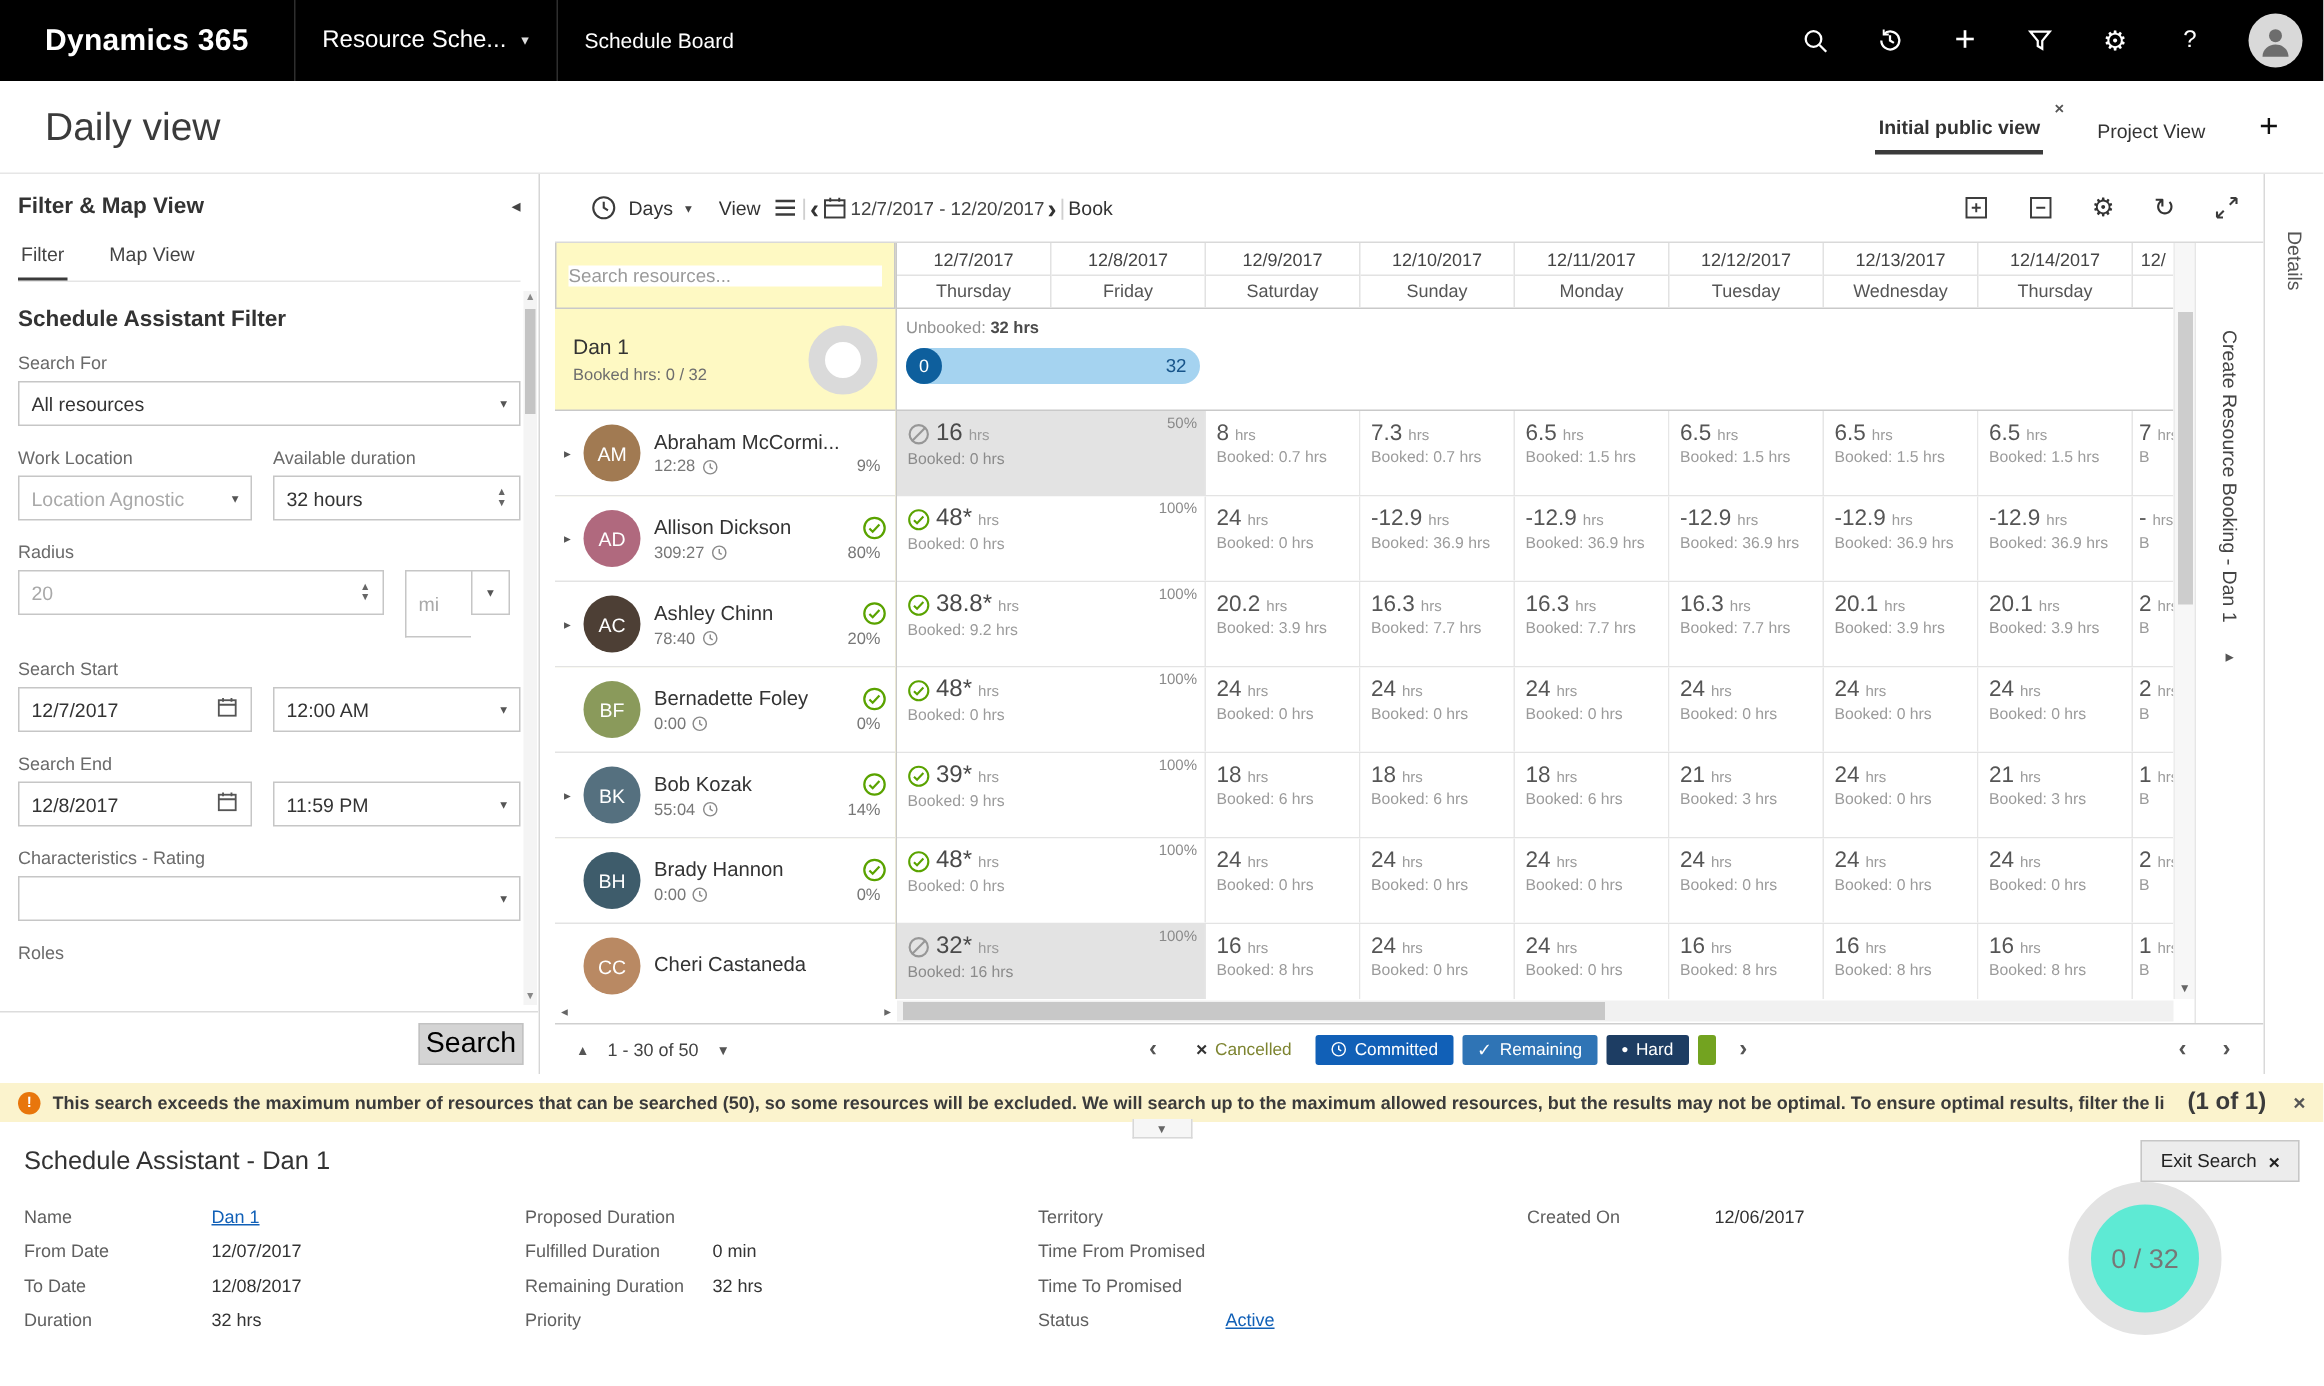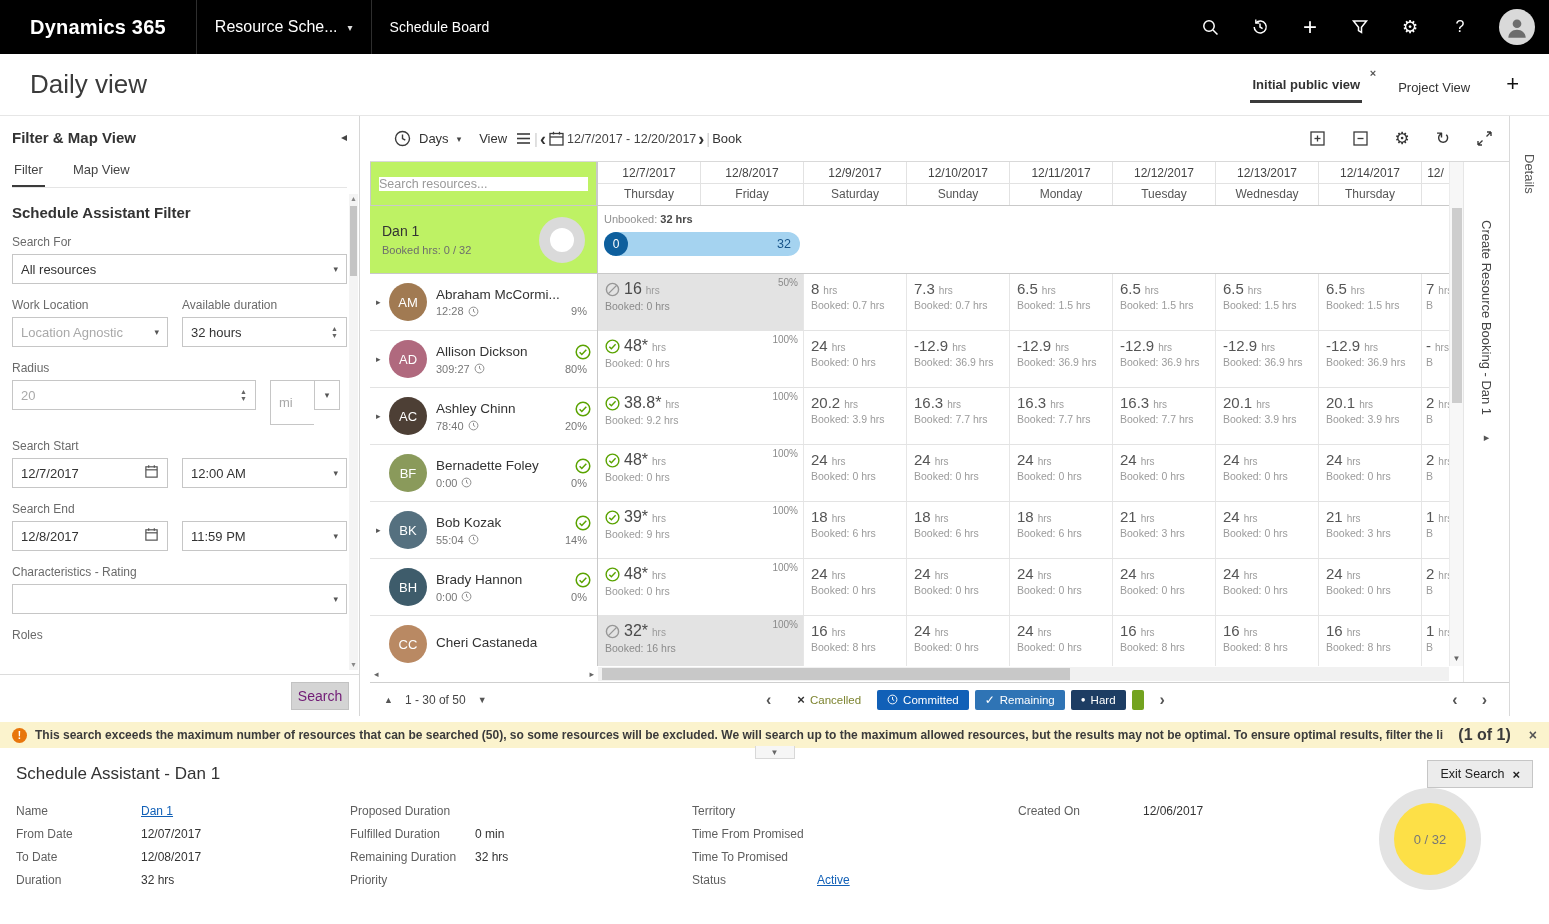--- a/index.html
+++ b/index.html
@@ -47,21 +47,21 @@
   .fp-control{height:30px;border:1px solid #c6c6c6;background:#fff;display:flex;align-items:center;padding:0 8px;font-size:13px;color:#333;gap:6px}
   .fp-control .grow{flex:1;white-space:nowrap;overflow:hidden}
   .fp-control .caret{font-size:9px;color:#555}
   .fp-control.disabled .grow{color:#a9a9a9}
   .stepper{display:flex;flex-direction:column;font-size:7px;line-height:7px;color:#666}
   .fp-cal svg{width:15px;height:15px;color:#555}
   .unit-group{display:flex}
   .unit-box{width:44px;height:45px;border:1px solid #c6c6c6;border-right:none;display:flex;align-items:center;padding:0 8px;color:#a9a9a9}
   .unit-caret{width:26px;height:30px;border:1px solid #c6c6c6;display:flex;align-items:center;justify-content:center;font-size:9px;color:#555}
   .fp-footer{position:absolute;left:0;right:0;bottom:0;height:42px;border-top:1px solid #dcdcdc;display:flex;align-items:center;justify-content:flex-end;padding:0 10px;background:#fff}
-  .search-btn{width:58px;height:28px;background:#d4d4d4;border:1px solid #c2c2c2;font-size:14px;color:#701a75;display:flex;align-items:center;justify-content:center;cursor:pointer}
+  .search-btn{width:70px;height:28px;background:#d4d4d4;border:1px solid #c2c2c2;font-size:19px;color:#000000;display:flex;align-items:center;justify-content:center;cursor:pointer}
   .fp-scroll{position:absolute;right:1px;top:78px;bottom:46px;width:9px;background:#f4f4f4;display:flex;flex-direction:column;align-items:center}
   .fp-scroll .arr{font-size:7px;color:#888;line-height:10px}
   .fp-scroll .thumb{width:7px;height:70px;background:#c4c4c4;margin-top:2px}
   .fp-scroll .spacer{flex:1}
 
   
   .board{flex:1;min-width:0;display:flex;flex-direction:column;padding-left:10px}
   .toolbar{height:46px;display:flex;align-items:center;gap:2px;padding:0 12px 0 24px;border-bottom:1px solid #d9d9d9}
   .tb-group{display:flex;align-items:center;gap:8px;cursor:pointer}
   .tb-label{font-size:13px;color:#333}
@@ -72,21 +72,21 @@
   .tb-icon{color:#3b3b3b;display:flex;cursor:pointer}
   .tb-icon svg{width:17px;height:17px}
   .tb-right{margin-left:auto;display:flex;align-items:center;gap:26px;padding-right:4px}
   .tb-right .glyph{font-size:17px;color:#333;cursor:pointer;line-height:1}
 
   .board-body{display:flex;flex:1;min-height:0}
   .grid-wrap{flex:1;min-width:0;display:flex;flex-direction:column}
   .grid-main{height:504px;display:flex}
 
   
-  .resource-col{width:228px;border-right:1px solid #c9c9c9;display:flex;flex-direction:column;background:#bef264}
+  .resource-col{width:228px;border-right:1px solid #c9c9c9;display:flex;flex-direction:column;background:#fef9c3}
   .res-search{height:44px;border:1px solid #c9c9c9;border-top:none;display:flex;align-items:center;padding:0 8px}
   .res-search input{border:none;outline:none;width:100%;font-size:12.5px;font-family:"Liberation Sans",sans-serif;color:#333}
   .res-search input::placeholder{color:#9a9a9a}
   .dan-card{height:68px;border-bottom:1px solid #c9c9c9;display:flex;align-items:center;justify-content:space-between;padding:0 12px}
   .dan-name{font-size:14px;color:#333;margin-bottom:5px}
   .dan-sub{font-size:11px;color:#6d6d6d}
   .dan-donut{width:46px;height:46px;border-radius:50%;border:11px solid #dadada;background:#fff}
   .resource-list{flex:1;overflow:hidden}
   .resource-item{height:57px;border-bottom:1px solid #e3e3e3;display:flex;align-items:center;padding:0 6px;background:#fff;cursor:pointer}
   .res-expand{width:11px;font-size:9px;color:#555;flex:0 0 11px}
@@ -188,21 +188,21 @@
   .dp-title{font-size:17px;color:#333}
   .exit-btn{margin-left:auto;height:28px;background:#ececec;border:1px solid #c6c6c6;display:flex;align-items:center;gap:8px;padding:0 12px;font-size:12.5px;color:#222;cursor:pointer}
   .exit-btn .x{font-weight:bold;font-size:13px}
   .dp-fields{display:flex;margin-top:16px}
   .dp-col{display:flex;flex-direction:column;gap:9px}
   .dp-col1{width:334px}.dp-col2{width:342px}.dp-col3{width:326px}.dp-col4{flex:1}
   .dp-rowf{display:flex;font-size:12px}
   .dp-label{width:125px;color:#5f5f5f;flex:0 0 125px}
   .dp-value{color:#333}
   .link{color:#1160b7;text-decoration:underline;cursor:pointer}
-  .dp-donut{position:absolute;right:68px;top:40px;width:102px;height:102px;border-radius:50%;border:15px solid #e3e3e3;display:flex;align-items:center;justify-content:center;font-size:13px;color:#777;background:#fde047}
+  .dp-donut{position:absolute;right:68px;top:40px;width:102px;height:102px;border-radius:50%;border:15px solid #e3e3e3;display:flex;align-items:center;justify-content:center;font-size:18px;color:#777;background:#5eead4}
 </style>
 </head>
 <body>
 
 <header class="topnav">
   <div class="nav-brand">Dynamics 365</div>
   <div class="nav-sep"></div>
   <div class="nav-app">
     <span>Resource Sche...</span>
     <span class="caret">▾</span>

